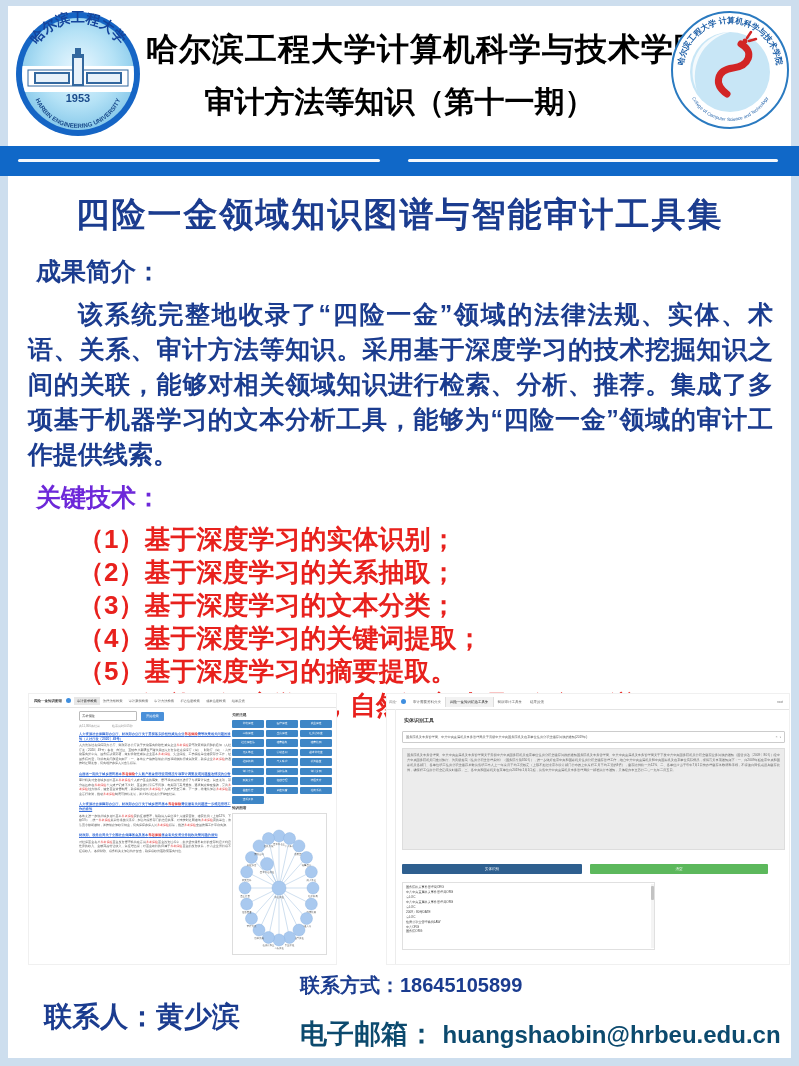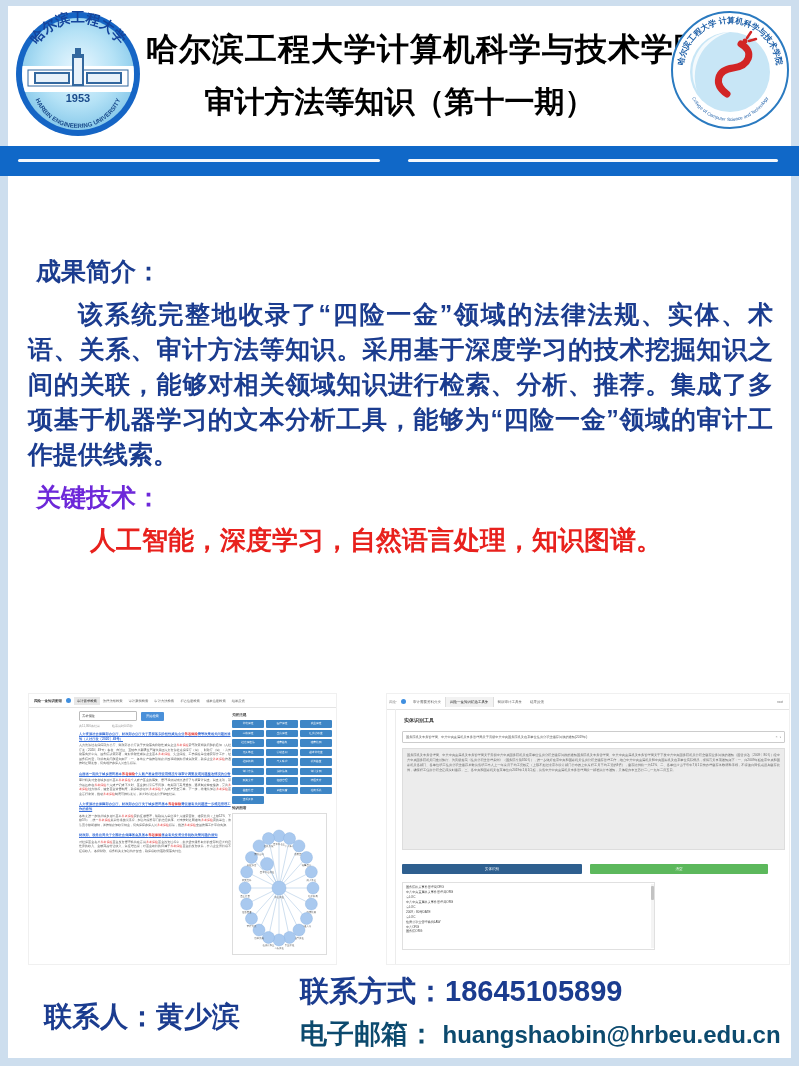--- a/index.html
+++ b/index.html
@@ -90,21 +90,21 @@
   .r-btn.green{background:#5cb85c;width:178px;}
   .r-results{margin-top:8px;width:242px;height:62px;border:0.5px solid #e0e0e0;position:relative;
     padding:2px 6px 2px 3px;overflow:hidden;}
   .ent{font-size:3.1px;color:#444;line-height:1.6;white-space:nowrap;}
   .r-scroll{position:absolute;right:0.5px;top:1px;bottom:1px;width:2.5px;background:#f4f4f4;}
   .r-thumb{position:absolute;left:0;top:2px;width:2.5px;height:14px;background:#c2c2c2;border-radius:1px;}
 
   
   .contact{position:absolute;left:0;right:8px;top:962px;height:96px;}
   .c-person{position:absolute;left:36px;top:30px;font-size:28px;font-weight:900;color:#1b3c8f;}
-  .c-phone{position:absolute;left:292px;top:4px;font-size:29px;font-weight:900;color:#1b3c8f;}
+  .c-phone{position:absolute;left:292px;top:4px;font-size:20px;font-weight:900;color:#1b3c8f;}
   .c-email{position:absolute;left:292px;top:48px;font-size:27px;font-weight:900;color:#0c4a6e;}
   .c-email .ev{font-size:24px;}
 </style>
 </head>
 <body>
 
 <div class="poster">
 
   <div class="logo-left">
     <svg width="128" height="132" viewBox="0 0 128 132">
@@ -171,25 +171,33 @@
         <textPath href="#c-arc-bot" startOffset="50%" text-anchor="middle">College of Computer Science and Technology</textPath>
       </text>
     </svg>
   </div>
 
   <div class="blue-bar">
     <div class="bar-line l"></div>
     <div class="bar-line r"></div>
   </div>
 
+  <h1 class="main-title">四险一金领域知识图谱与智能审计工具集</h1>
 
   <div class="body-copy">
     <div class="sec-label navy">成果简介：</div>
     <p class="intro-para">该系统完整地收录了“四险一金”领域的法律法规、实体、术语、关系、审计方法等知识。采用基于深度学习的技术挖掘知识之间的关联，能够对相关领域知识进行检索、分析、推荐。集成了多项基于机器学习的文本分析工具，能够为“四险一金”领域的审计工作提供线索。</p>
     <div class="sec-label red">关键技术：</div>
+    <div id="tech-list">
+        <div class="tech-item">（1）基于深度学习的实体识别；</div>
+        <div class="tech-item">（2）基于深度学习的关系抽取；</div>
+        <div class="tech-item">（3）基于深度学习的文本分类；</div>
+        <div class="tech-item">（4）基于深度学习的关键词提取；</div>
+        <div class="tech-item">（5）基于深度学习的摘要提取。</div>
+      </div>
     <div class="app-line">人工智能，深度学习，自然语言处理，知识图谱。</div>
   </div>
 
   <div class="shots">
 
     <div class="shot left">
       <div class="l-nav">
         <span class="l-brand">四险一金知识图谱</span>
         <span class="nav-dot"></span>
         <span id="left-tabs" style="display:flex;">

